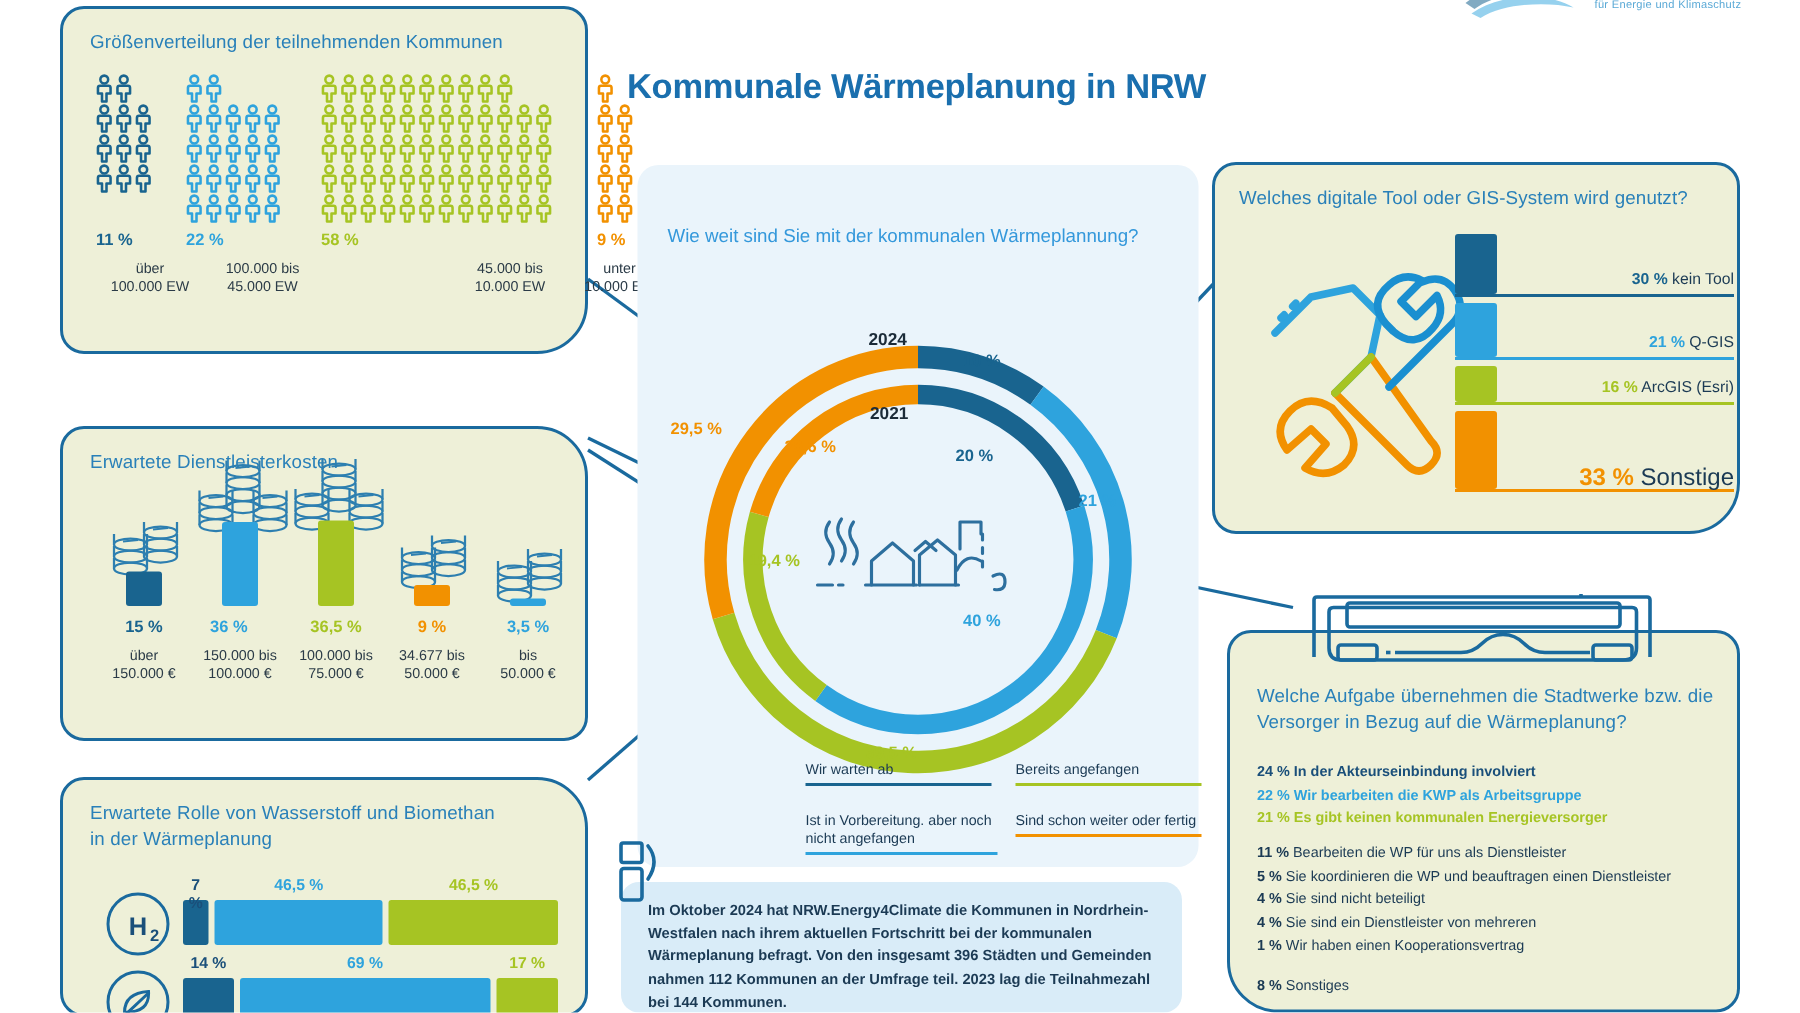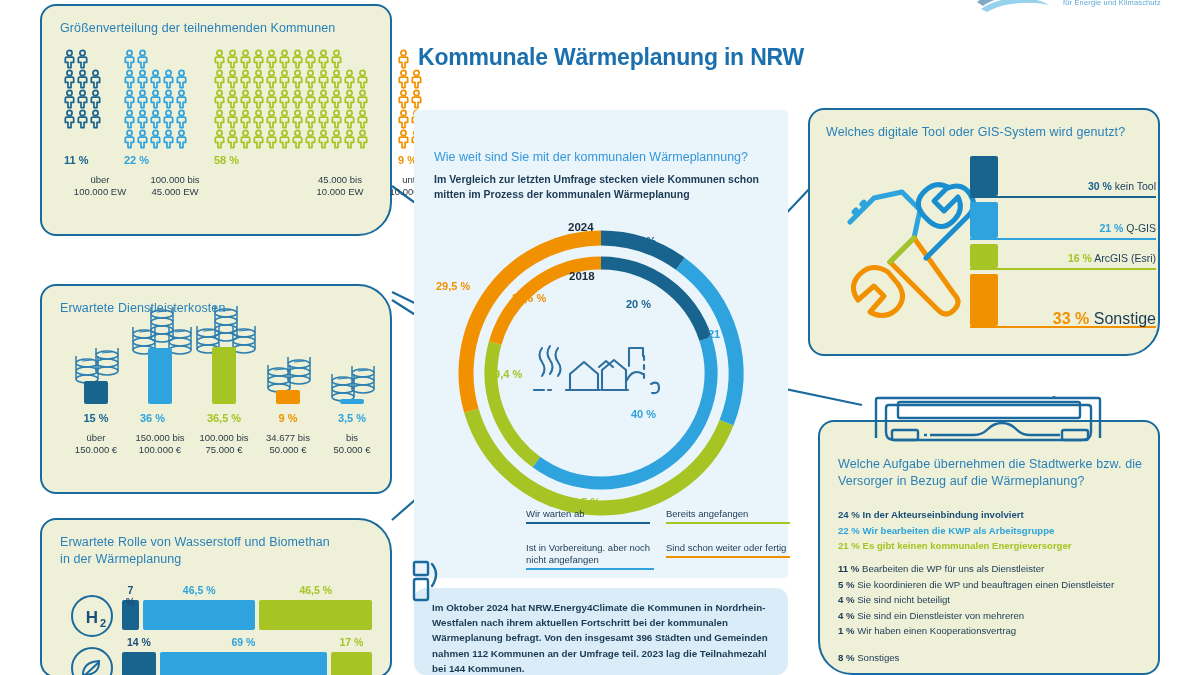--- a/index.html
+++ b/index.html
@@ -18,21 +18,21 @@
     border:2px solid #1a6a9e;
     box-sizing:border-box;
   }
   .panel-title{
     color:#2980b9;font-size:12.5px;font-weight:400;line-height:1.35;
     letter-spacing:.1px;
   }
 
   
   .center-panel{
-    position:absolute;background:#eaf4fb;border-radius:4px;
+    position:absolute;background:#eaf4fb;border-radius:14px;margin-left:11px;
   }
   .center-q{color:#3498db;font-size:12.5px;}
   .center-sub{color:#1b3a54;font-size:10.5px;font-weight:bold;line-height:1.45;}
 
   .title-main{
     position:absolute;color:#1a6fae;font-weight:bold;font-size:23px;
     letter-spacing:-.2px;white-space:nowrap;
   }
 
   
@@ -725,21 +725,20 @@
         <div class="abs barlabel" style="left: 66px; top: 58px; width: 33.88px; text-align: center; color: rgb(26, 79, 122);">14 %</div>
         <div class="abs" style="left: 103.88px; top: 74px; width: 166.98px; height: 30px; background: rgb(46, 163, 221); border-radius: 2px;"></div>
         <div class="abs barlabel" style="left: 103.88px; top: 58px; width: 166.98px; text-align: center; color: rgb(46, 163, 221);">69 %</div>
         <div class="abs" style="left: 274.86px; top: 74px; width: 41.14px; height: 30px; background: rgb(166, 196, 35); border-radius: 2px;"></div>
         <div class="abs barlabel" style="left: 274.86px; top: 58px; width: 41.14px; text-align: center; color: rgb(166, 196, 35);">17 %</div>
       </div>
   </div>
 
   <div class="center-panel" style="left:414px;top:110px;width:374px;height:468px;">
     <div class="center-q abs" style="left:20px;top:40px;width:336px;">Wie weit sind Sie mit der kommunalen Wärmeplannung?</div>
-    <div class="center-sub abs" style="left:20px;top:62px;width:330px;">Im Vergleich zur letzten Umfrage stecken viele Kommunen schon mitten im Prozess der kommunalen Wärmeplanung</div>
 
     <div class="abs" style="left:42px;top:118px;width:290px;height:290px;">
       <svg width="290" height="290" viewBox="0 0 290 290" id="donut-svg">
           <path d="M 145 10 A 135 135 0 0 1 224.35100905948389 35.7827057593821" fill="none" stroke="#19648f" stroke-width="15"></path>
           <path d="M 224.35100905948389 35.7827057593821 A 135 135 0 0 1 270.519825594914 194.69681461243152" fill="none" stroke="#2ea3dd" stroke-width="15"></path>
           <path d="M 270.519825594914 194.69681461243152 A 135 135 0 0 1 15.36035243361269 182.663799315296" fill="none" stroke="#a6c423" stroke-width="15"></path>
           <path d="M 15.36035243361269 182.663799315296 A 135 135 0 0 1 144.99999999999997 10" fill="none" stroke="#f29100" stroke-width="15"></path>
           <path d="M 145 35 A 110 110 0 0 1 249.6162167924669 111.00813061875579" fill="none" stroke="#19648f" stroke-width="13"></path>
           <path d="M 249.6162167924669 111.00813061875579 A 110 110 0 0 1 80.34362224782797 233.99186938124421" fill="none" stroke="#2ea3dd" stroke-width="13"></path>
           <path d="M 80.34362224782797 233.99186938124421 A 110 110 0 0 1 39.17695612553054 114.97528709309427" fill="none" stroke="#a6c423" stroke-width="13"></path>
@@ -759,21 +758,21 @@
           <path d="M101 44 q6 -12 16 -6"></path>
           <path d="M103 30 l0 -18 l14 0 l0 8"></path>
           <path d="M118 20 l0 4 m0 5 l0 4 m0 5 l0 4"></path>
           <path d="M125 48 q8 -4 8 4 q0 6 -7 5"></path>
           <path d="M40 54 l34 0"></path>
             <path d="M76 54 l26 0"></path>
         </g>
       </svg>
 
       <div class="abs" style="left:112px;top:-7px;font-size:11.5px;font-weight:bold;color:#1b2b38;">2024</div>
-      <div class="abs" style="left:113px;top:42px;font-size:11.5px;font-weight:bold;color:#1b2b38;">2018</div>
+      <div class="abs" style="left:113px;top:42px;font-size:11.5px;font-weight:bold;color:#1b2b38;">2021</div>
 
       <div class="abs pct" style="left:175px;top:7px;color:#19648f;">10 %</div>
       <div class="abs pct" style="left:252px;top:100px;color:#2ea3dd;">21 %</div>
       <div class="abs pct" style="left:110px;top:268px;color:#a6c423;">39,5 %</div>
       <div class="abs pct" style="left:-20px;top:52px;color:#f29100;">29,5 %</div>
 
       <div class="abs pct" style="left:170px;top:70px;color:#19648f;">20 %</div>
       <div class="abs pct" style="left:175px;top:180px;color:#2ea3dd;">40 %</div>
       <div class="abs pct" style="left:32px;top:140px;color:#a6c423;">19,4 %</div>
       <div class="abs pct" style="left:56px;top:64px;color:#f29100;">20,6 %</div>

